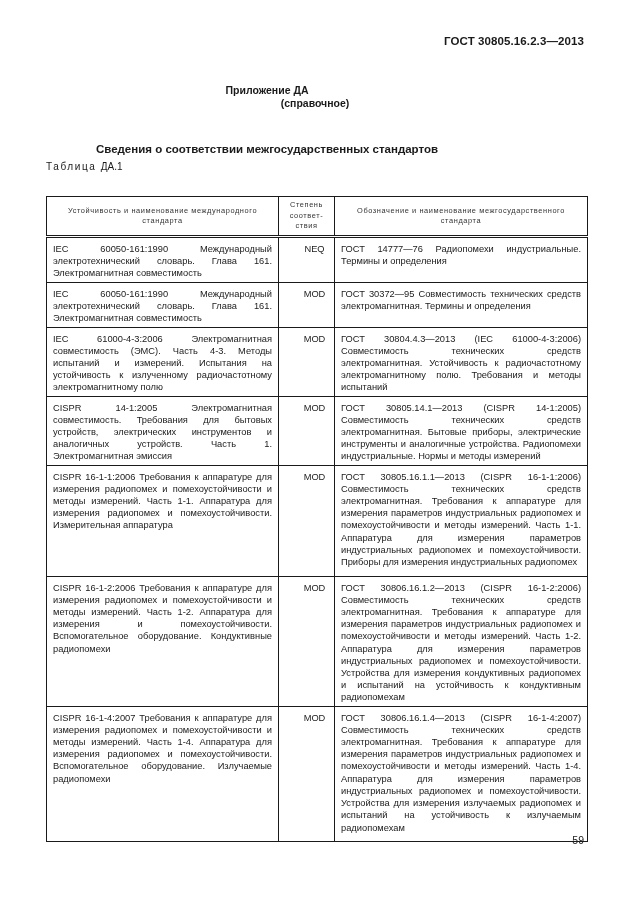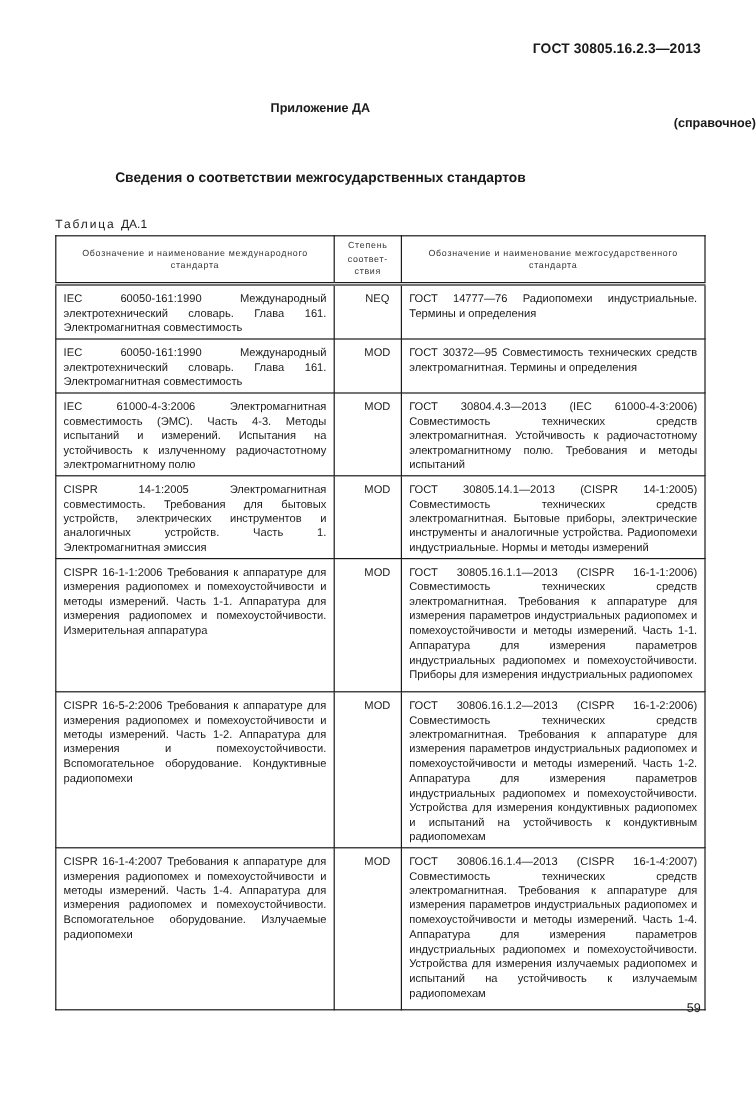--- a/index.html
+++ b/index.html
@@ -9,29 +9,29 @@
   }
   .doc-code {
     position: absolute; top: 35px; right: 46px;
     font-size: 11.5px; font-weight: bold; letter-spacing: 0.1px;
   }
   .appendix-title {
     position: absolute; top: 84px; left: 0; width: 534px; text-align: center;
     font-size: 10.5px; font-weight: bold; line-height: 13px;
   }
   .appendix-sub {
-    position: absolute; top: 97px; left: 0; width: 630px; text-align: right;
+    position: absolute; top: 97px; left: 0; width: 630px; text-align: center;
     font-size: 10.5px; font-weight: bold; line-height: 13px;
   }
   .heading {
     position: absolute; top: 141px; left: 0; width: 534px; text-align: center;
     font-size: 11.5px; font-weight: bold; line-height: 16px;
   }
   .table-caption {
-    position: absolute; top: 182px; left: 46px;
+    position: absolute; top: 161px; left: 46px;
     font-size: 10px; letter-spacing: 1.6px;
   }
   .table-caption .num { letter-spacing: 0; }
   table.std {
     position: absolute; top: 196px; left: 46px; width: 541px;
     border-collapse: collapse; table-layout: fixed;
     font-size: 9.3px; line-height: 12.2px;
   }
   table.std col.c1 { width: 232px; }
   table.std col.c2 { width: 56px; }
@@ -75,21 +75,21 @@
 </div>
 
 <table class="std">
   <colgroup>
       <col class="c1">
       <col class="c2">
       <col class="c3">
     </colgroup>
   <thead>
     <tr>
-      <th>Обозначение и наименование международного стандарта</th>
+      <th>Устойчивость и наименование международного стандарта</th>
       <th>Степень соответ-ствия</th>
       <th>Обозначение и наименование межгосударственного стандарта</th>
     </tr>
   </thead>
   <tbody>
     <tr style="height:46px">
       <td>IEC 60050-161:1990 Международный электротехнический словарь. Глава 161. Электромагнитная совместимость</td>
       <td class="deg">NEQ</td>
       <td>ГОСТ 14777—76 Радиопомехи индустриальные. Термины и определения</td>
     </tr>
@@ -107,21 +107,21 @@
       <td>CISPR 14-1:2005 Электромагнитная совместимость. Требования для бытовых устройств, электрических инструментов и аналогичных устройств. Часть 1. Электромагнитная эмиссия</td>
       <td class="deg">MOD</td>
       <td>ГОСТ 30805.14.1—2013 (CISPR 14-1:2005) Совместимость технических средств электромагнитная. Бытовые приборы, электрические инструменты и аналогичные устройства. Радиопомехи индустриальные. Нормы и методы измерений</td>
     </tr>
     <tr style="height:111px">
       <td>CISPR 16-1-1:2006 Требования к аппаратуре для измерения радиопомех и помехоустойчивости и методы измерений. Часть 1-1. Аппаратура для измерения радиопомех и помехоустойчивости. Измерительная аппаратура</td>
       <td class="deg">MOD</td>
       <td>ГОСТ 30805.16.1.1—2013 (CISPR 16-1-1:2006) Совместимость технических средств электромагнитная. Требования к аппаратуре для измерения параметров индустриальных радиопомех и помехоустойчивости и методы измерений. Часть 1-1. Аппаратура для измерения параметров индустриальных радиопомех и помехоустойчивости. Приборы для измерения индустриальных радиопомех</td>
     </tr>
     <tr style="height:122px">
-      <td>CISPR 16-5-2:2006 Требования к аппаратуре для измерения радиопомех и помехоустойчивости и методы измерений. Часть 1-2. Аппаратура для измерения и помехоустойчивости. Вспомогательное оборудование. Кондуктивные радиопомехи</td>
+      <td>CISPR 16-1-2:2006 Требования к аппаратуре для измерения радиопомех и помехоустойчивости и методы измерений. Часть 1-2. Аппаратура для измерения и помехоустойчивости. Вспомогательное оборудование. Кондуктивные радиопомехи</td>
       <td class="deg">MOD</td>
       <td>ГОСТ 30806.16.1.2—2013 (CISPR 16-1-2:2006) Совместимость технических средств электромагнитная. Требования к аппаратуре для измерения параметров индустриальных радиопомех и помехоустойчивости и методы измерений. Часть 1-2. Аппаратура для измерения параметров индустриальных радиопомех и помехоустойчивости. Устройства для измерения кондуктивных радиопомех и испытаний на устойчивость к кондуктивным радиопомехам</td>
     </tr>
     <tr style="height:135px">
       <td>CISPR 16-1-4:2007 Требования к аппаратуре для измерения радиопомех и помехоустойчивости и методы измерений. Часть 1-4. Аппаратура для измерения радиопомех и помехоустойчивости. Вспомогательное оборудование. Излучаемые радиопомехи</td>
       <td class="deg">MOD</td>
       <td>ГОСТ 30806.16.1.4—2013 (CISPR 16-1-4:2007) Совместимость технических средств электромагнитная. Требования к аппаратуре для измерения параметров индустриальных радиопомех и помехоустойчивости и методы измерений. Часть 1-4. Аппаратура для измерения параметров индустриальных радиопомех и помехоустойчивости. Устройства для измерения излучаемых радиопомех и испытаний на устойчивость к излучаемым радиопомехам</td>
     </tr>
   </tbody>
 </table>

